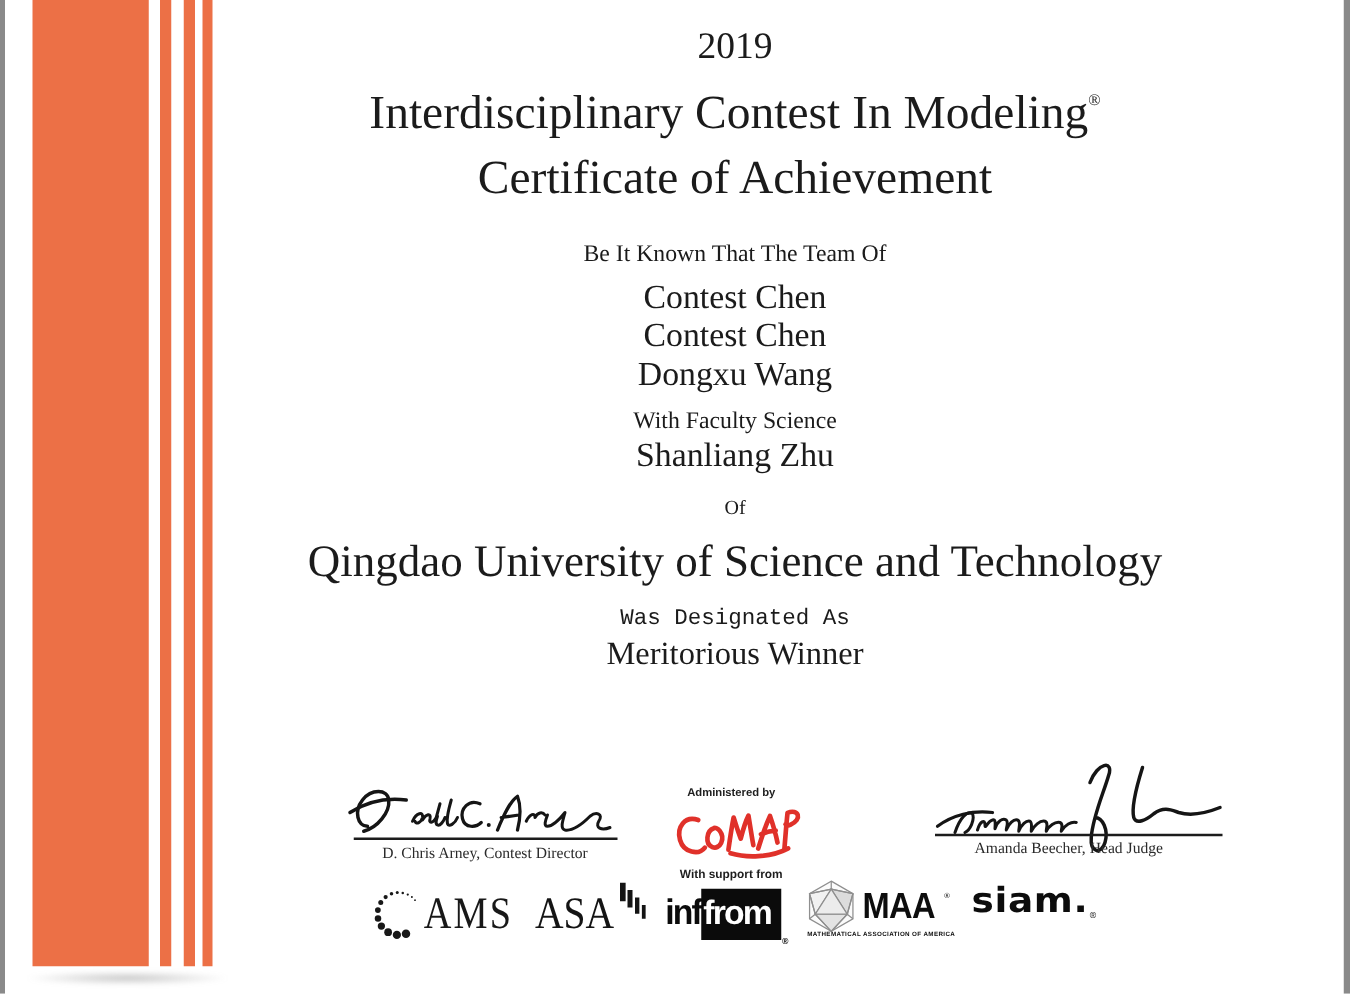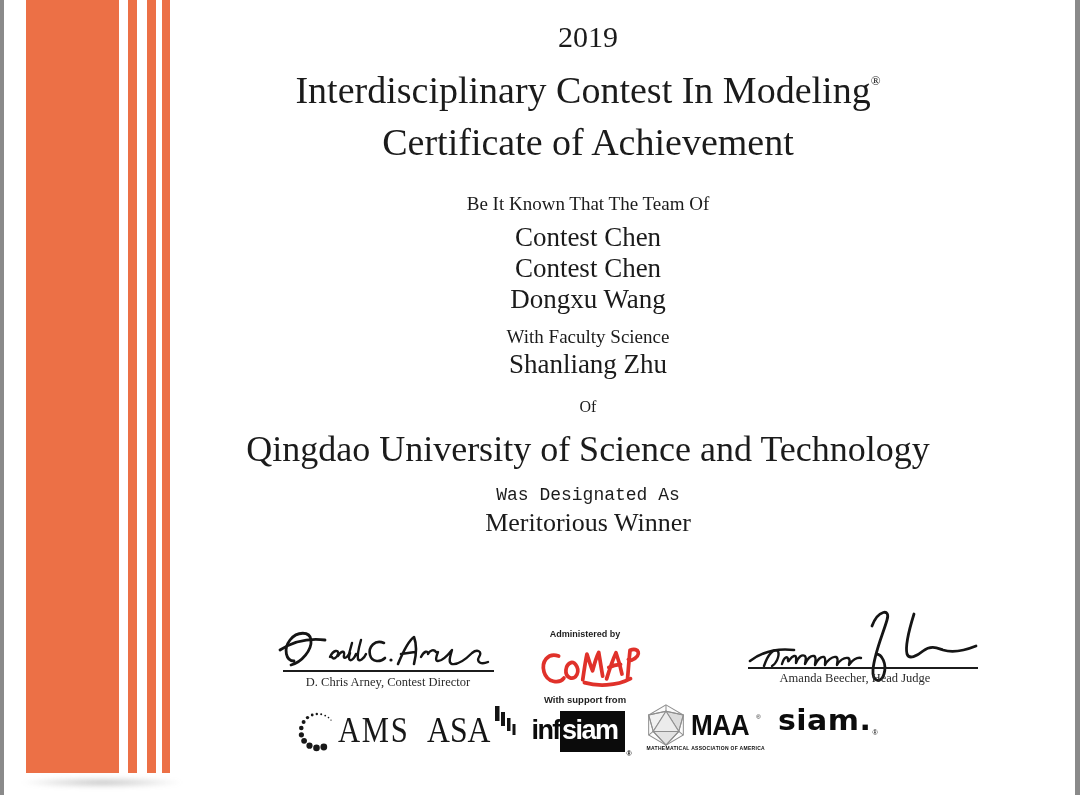--- a/index.html
+++ b/index.html
@@ -173,21 +173,21 @@
     <span class="asa-text">ASA</span>
     <svg class="asa-mark" width="23" height="36" viewBox="0 0 23 36">
       <rect x="0" y="0" width="4.5" height="15"></rect>
         <rect x="6" y="6" width="4" height="14"></rect>
       <rect x="12" y="12" width="3.5" height="13"></rect>
         <rect x="17.5" y="18" width="3" height="11"></rect>
     </svg>
   </div>
   <div class="sponsor informs">
     <span class="informs-prefix">inf</span>
-      <span class="informs-box">siam</span>
+      <span class="informs-box">from</span>
       <span class="informs-reg">®</span>
   </div>
   <div class="sponsor maa">
     <div class="maa-row">
       <svg class="maa-ico" width="42" height="44" viewBox="0 0 46 48">
         <polygon points="23,2 42,13 42,35 23,46 4,35 4,13" fill="#fbfbfb"></polygon>
         <polygon points="23,9 42,13 37,31" fill="#dcdcdc"></polygon>
         <polygon points="23,9 9,31 4,13" fill="#f1f1f1"></polygon>
         <polygon points="23,46 9,31 37,31" fill="#e3e3e3"></polygon>
         <polygon points="23,9 37,31 9,31" fill="#ececec"></polygon>

